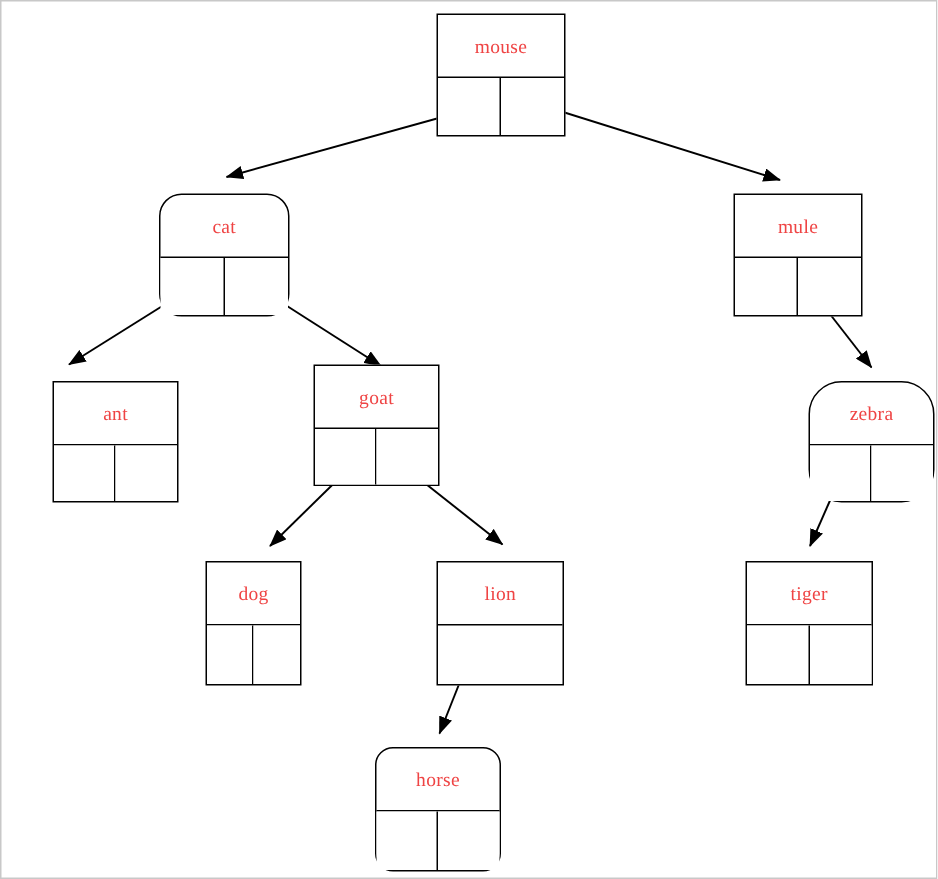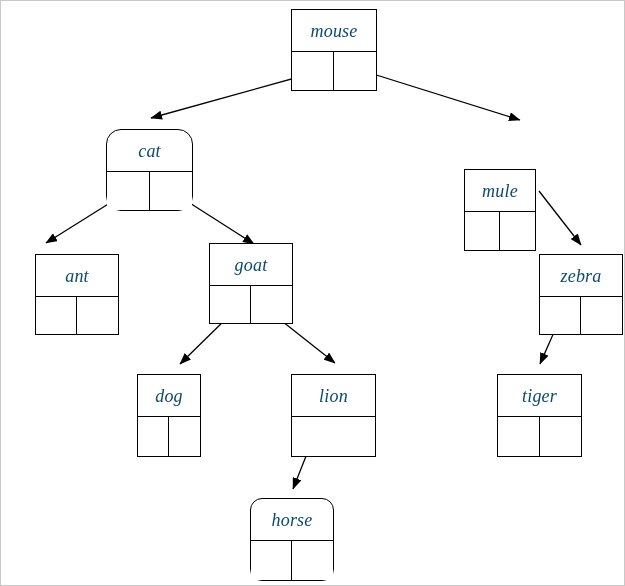--- a/index.html
+++ b/index.html
@@ -38,25 +38,24 @@
     display: flex;
     flex-direction: column;
   }
   .node-label-cell {
     flex: 0 0 auto;
     box-sizing: border-box;
     border-bottom: 1.4px solid #000000;
     display: flex;
     align-items: center;
     justify-content: center;
-    font-size: 18px;
+    font-size: 13px;
     line-height: 1;
-    color: #0c4a6e;
+    color: #ef4444;
     letter-spacing: 0.2px;
-    font-style: italic;
   }
   .node-ptr-row {
     flex: 1 1 auto;
     display: flex;
     box-sizing: border-box;
   }
   .node-ptr-cell {
     flex: 1 1 50%;
     box-sizing: border-box;
     background: #ffffff;
@@ -97,42 +96,42 @@
           <div class="node-ptr-cell right"></div>
         </div>
       </div>
       <div class="tree-node" style="left: 105px; top: 128px; width: 87px; height: 82px; border-color: rgb(0, 0, 0); border-radius: 15px;">
         <div class="node-label-cell" style="height: 42px; border-bottom-color: rgb(0, 0, 0);">cat</div>
         <div class="node-ptr-row">
           <div class="node-ptr-cell left" style="border-right-color: rgb(0, 0, 0);"></div>
           <div class="node-ptr-cell right"></div>
         </div>
       </div>
-      <div class="tree-node" style="left: 463px; top: 128px; width: 72px; height: 82px; border-color: rgb(0, 0, 0); margin-top: 40px;">
+      <div class="tree-node" style="left: 488px; top: 128px; width: 86px; height: 82px; border-color: rgb(0, 0, 0);">
         <div class="node-label-cell" style="height: 42px; border-bottom-color: rgb(0, 0, 0);">mule</div>
         <div class="node-ptr-row">
           <div class="node-ptr-cell left" style="border-right-color: rgb(0, 0, 0);"></div>
           <div class="node-ptr-cell right"></div>
         </div>
       </div>
       <div class="tree-node" style="left: 2px; top: 253px; width: 84px; height: 81px; border-color: rgb(0, 0, 0); margin-left: 32px;">
         <div class="node-label-cell" style="height: 42px; border-bottom-color: rgb(0, 0, 0);">ant</div>
         <div class="node-ptr-row">
           <div class="node-ptr-cell left" style="border-right-color: rgb(0, 0, 0);"></div>
           <div class="node-ptr-cell right"></div>
         </div>
       </div>
       <div class="tree-node" style="left: 208px; top: 242px; width: 84px; height: 81px; border-color: rgb(0, 0, 0);">
         <div class="node-label-cell" style="height: 42px; border-bottom-color: rgb(0, 0, 0);">goat</div>
         <div class="node-ptr-row">
           <div class="node-ptr-cell left" style="border-right-color: rgb(0, 0, 0);"></div>
           <div class="node-ptr-cell right"></div>
         </div>
       </div>
-      <div class="tree-node" style="left: 538px; top: 253px; width: 84px; height: 81px; border-color: rgb(0, 0, 0);">
+      <div class="tree-node" style="left: 538px; top: 253px; width: 84px; height: 81px; border-color: rgb(0, 0, 0); border-radius: 22px;">
         <div class="node-label-cell" style="height: 42px; border-bottom-color: rgb(0, 0, 0);">zebra</div>
         <div class="node-ptr-row">
           <div class="node-ptr-cell left" style="border-right-color: rgb(0, 0, 0);"></div>
           <div class="node-ptr-cell right"></div>
         </div>
       </div>
       <div class="tree-node" style="left: 136px; top: 373px; width: 64px; height: 83px; border-color: rgb(0, 0, 0); text-align: center;">
         <div class="node-label-cell" style="height: 42px; border-bottom-color: rgb(0, 0, 0);">dog</div>
         <div class="node-ptr-row">
           <div class="node-ptr-cell left" style="border-right-color: rgb(0, 0, 0);"></div>

